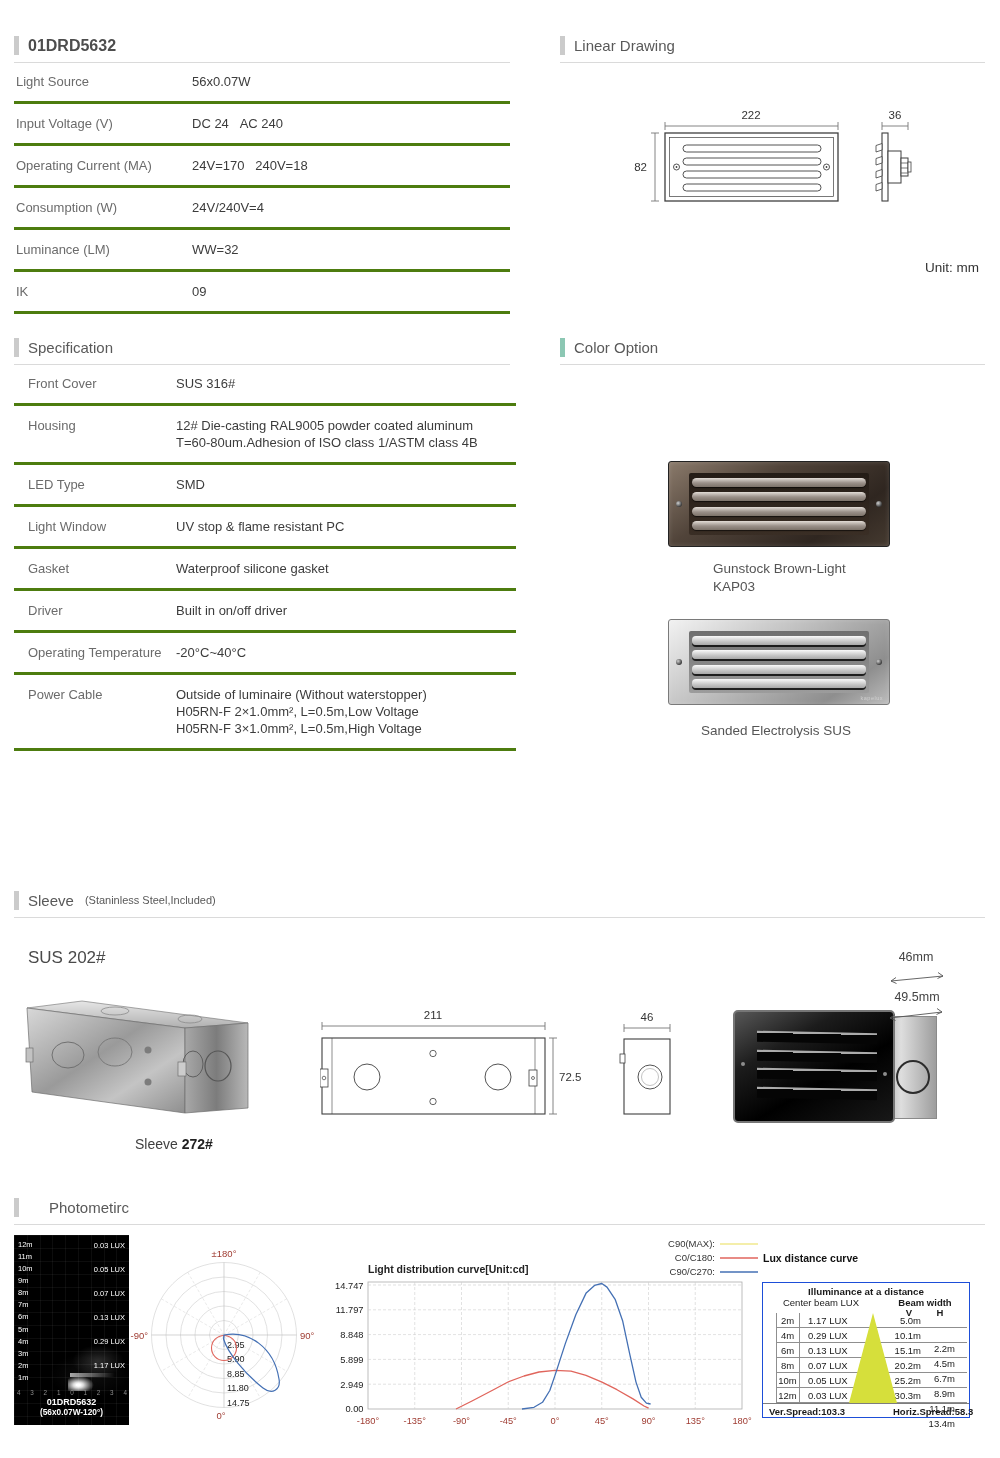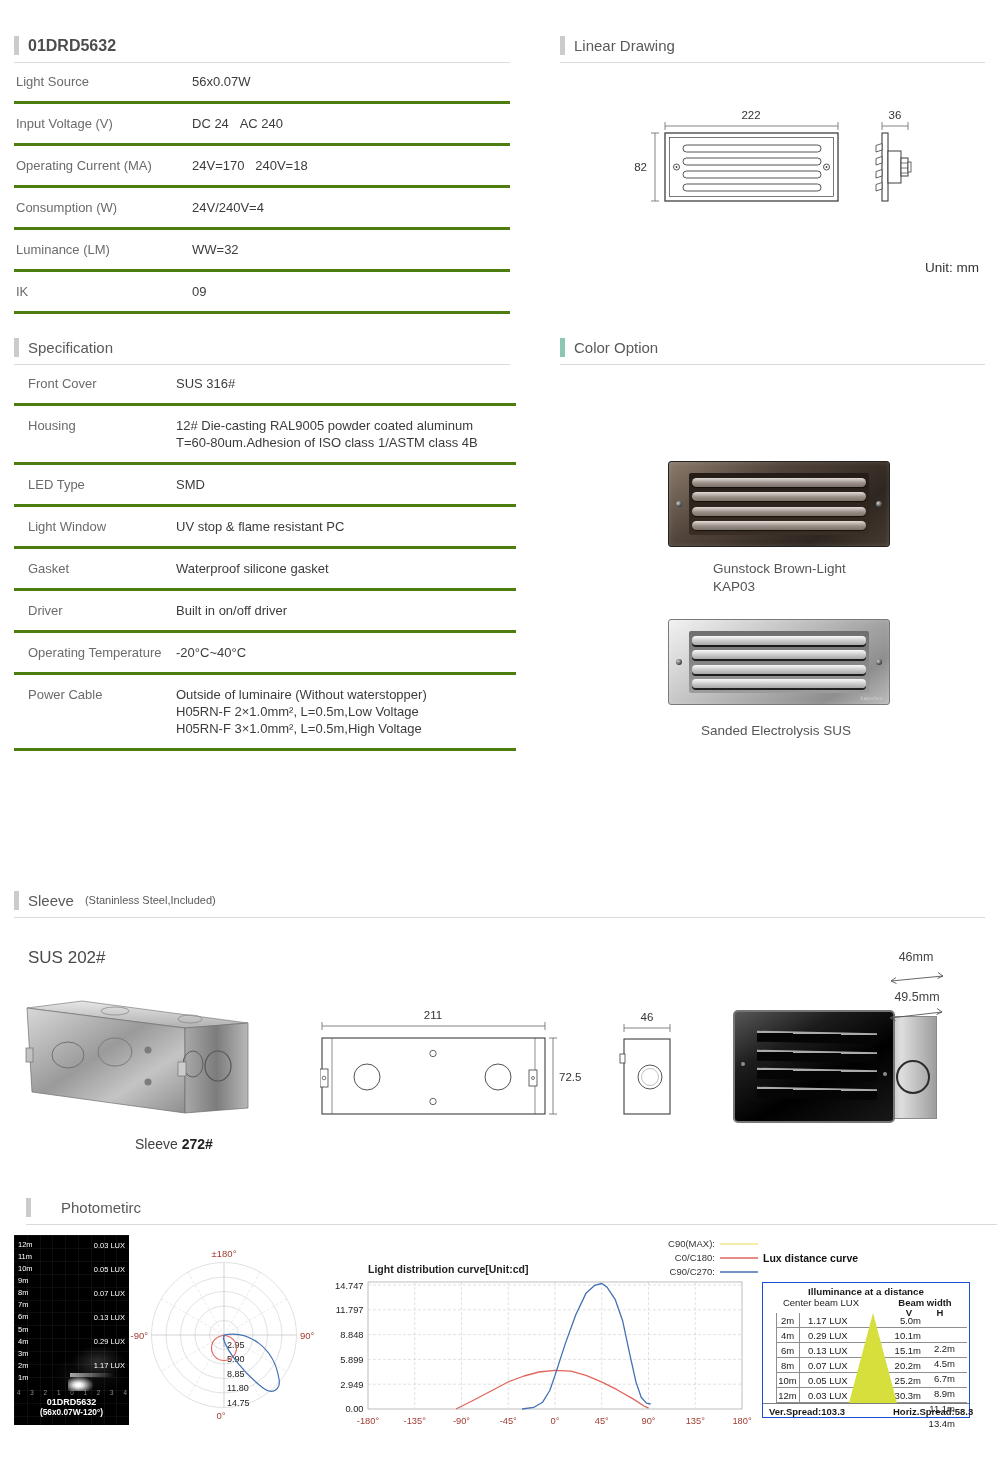--- a/index.html
+++ b/index.html
@@ -343,21 +343,21 @@
   </div>
   <svg class="abs" style="left:883px;top:948px;" width="117" height="78" viewBox="0 0 117 78">
     <text x="33" y="13" font-size="12.5" fill="#444" text-anchor="middle">46mm</text>
     <path d="M8,33 L60,28" stroke="#555" stroke-width="0.9" fill="none"></path>
     <path d="M13,29.5 L8,33 L13.5,35.5 M55,24.5 L60,28 L54.5,30.5" stroke="#555" stroke-width="0.9" fill="none"></path>
     <text x="34" y="53" font-size="12.5" fill="#444" text-anchor="middle">49.5mm</text>
     <path d="M7,70 L59,64" stroke="#555" stroke-width="0.9" fill="none"></path>
     <path d="M12,66.5 L7,70 L12.5,72.5 M54,60.5 L59,64 L53.5,66.5" stroke="#555" stroke-width="0.9" fill="none"></path>
   </svg>
 
-  <div class="sec-head" style="left:26px;top:1198px;width:971px;gap:30px;">
+  <div class="sec-head" style="left:14px;top:1198px;width:971px;gap:30px;">
     <div class="sec-bar"></div>
     <div class="sec-title">Photometirc</div>
   </div>
 
   <div class="dark-chart">
     <div class="dark-grid"></div>
     <div class="glow4"></div>
     <div class="glow3"></div>
     <div class="glow2"></div>
     <div class="glow1"></div>

